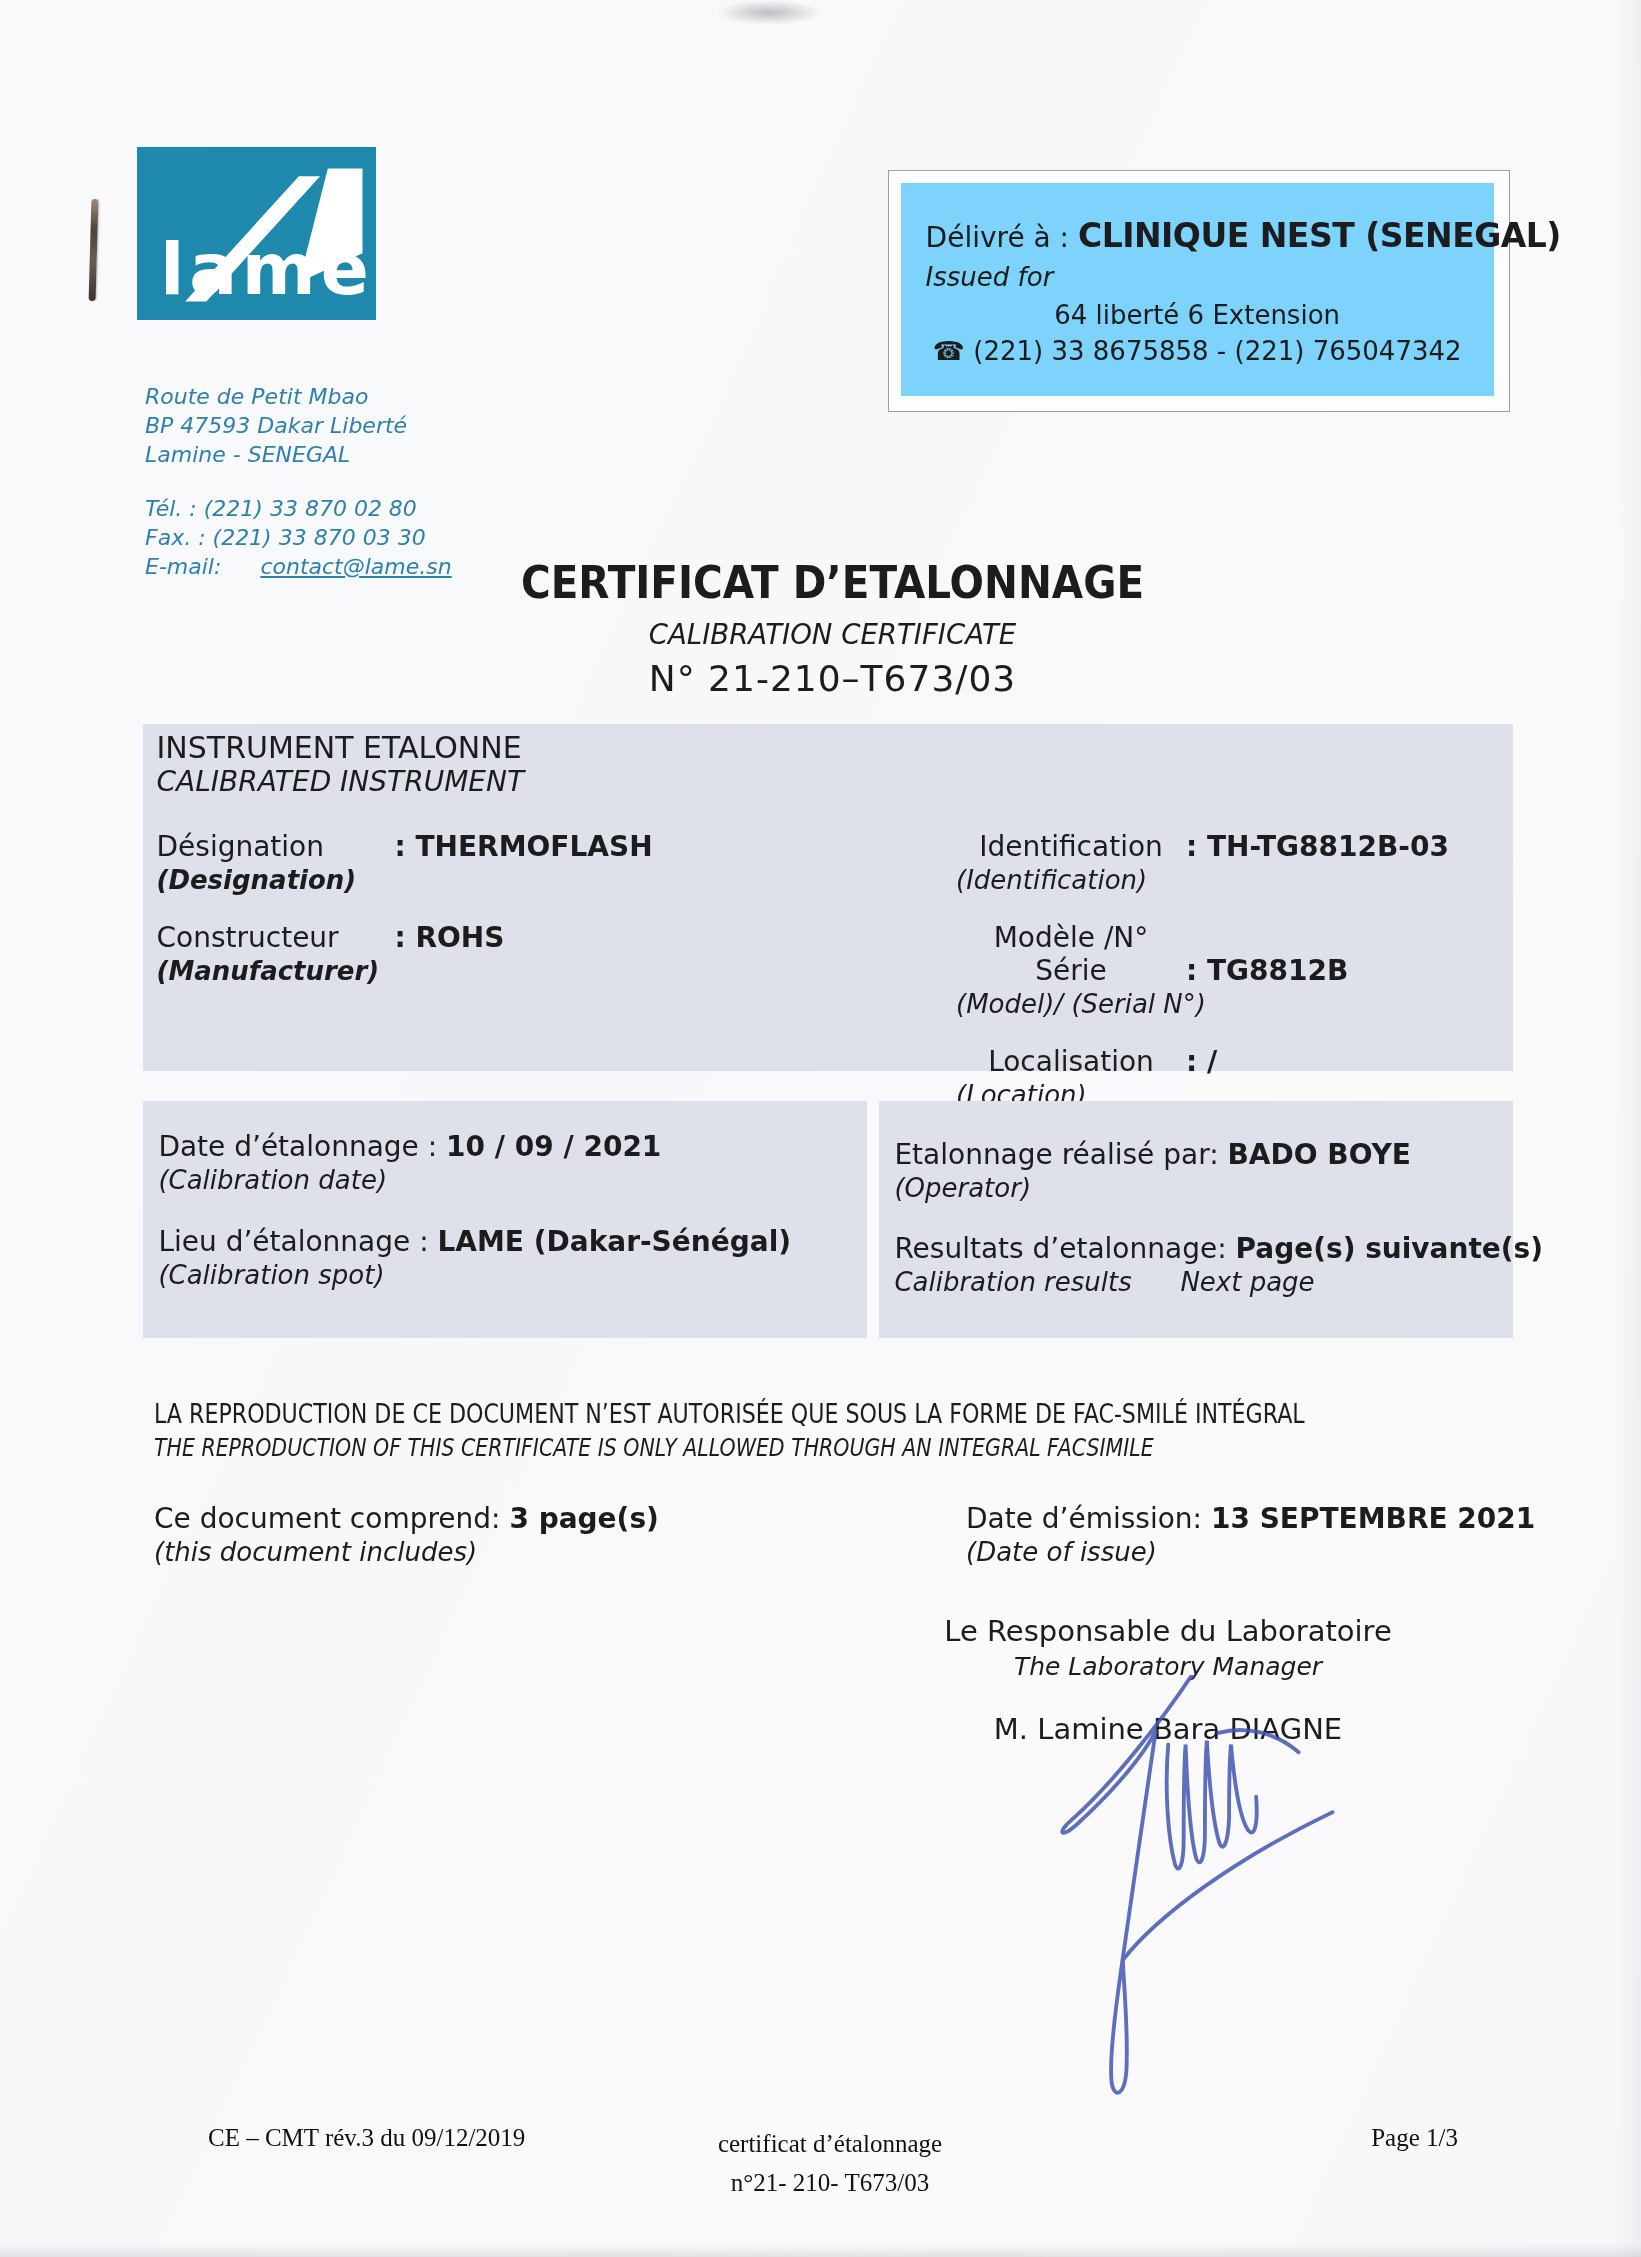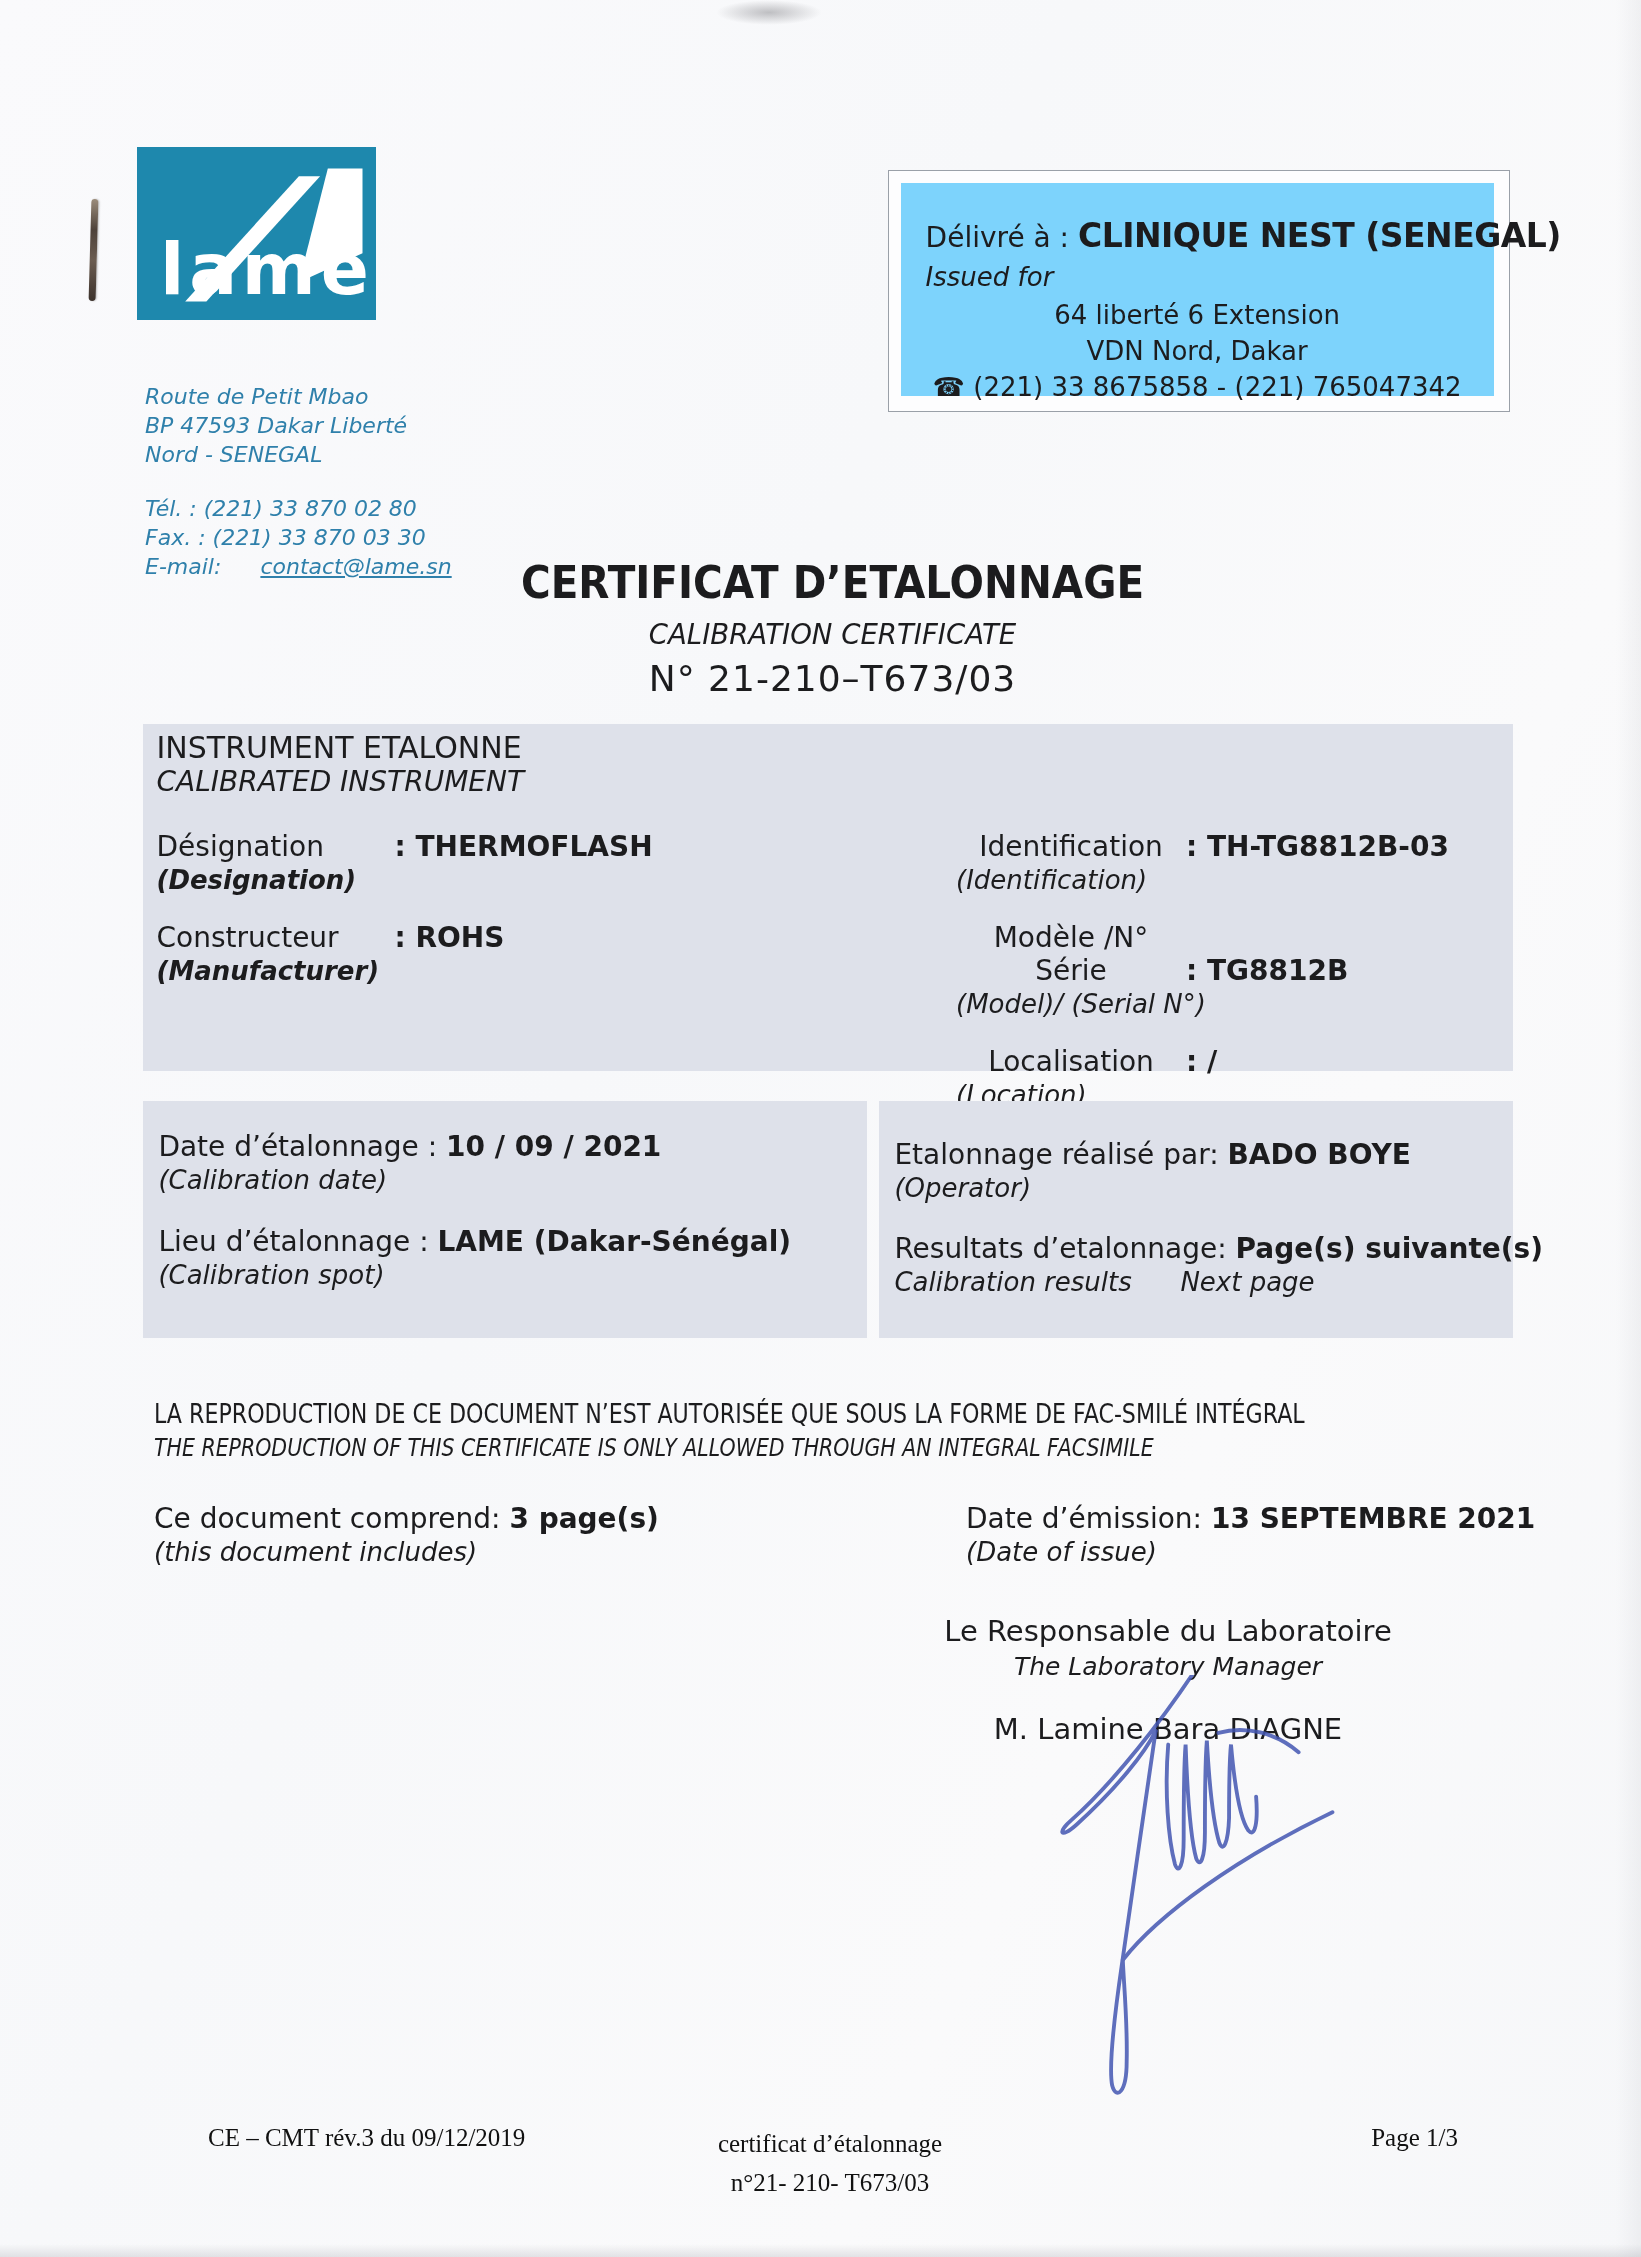--- a/index.html
+++ b/index.html
@@ -110,34 +110,33 @@
     <svg class="logo-mark" viewBox="0 0 248 233">
       <path d="M50 160 L168 30 L190 30 L72 160 Z" fill="#ffffff"></path>
       <path d="M198 22 L234 22 L234 110 L168 140 Z" fill="#ffffff"></path>
     </svg>
     <div class="logo-text">lame</div>
   </div>
 
   <div class="abs addr">
     <div>Route de Petit Mbao</div>
     <div>BP 47593 Dakar Liberté</div>
-    <div>Nord - SENEGAL</div>
+    <div>Lamine - SENEGAL</div>
     <div class="gap"></div>
     <div>Tél.  : (221) 33 870 02 80</div>
     <div>Fax. : (221) 33 870 03 30</div>
     <div><span>E-mail: </span><a href="#" style="text-decoration:underline;margin-left:32px;">contact@lame.sn</a></div>
   </div>
 
   <div class="abs recip-outer">
     <div class="recip-inner">
       <div class="recip-line1"><span>Délivré à : </span><span class="recip-name">CLINIQUE NEST (SENEGAL)</span></div>
       <div class="recip-issued">Issued for</div>
       <div class="recip-center">
         <div>64 liberté 6 Extension</div>
-        <div>VDN Nord, Dakar</div>
         <div><span>☎</span><span> (221) 33 8675858 - (221) 765047342</span></div>
       </div>
     </div>
   </div>
 
   <div class="abs title-wrap">
     <div class="title-fr">CERTIFICAT D’ETALONNAGE</div>
     <div class="title-en">CALIBRATION CERTIFICATE</div>
     <div class="title-no">N° 21-210–T673/03</div>
   </div>

